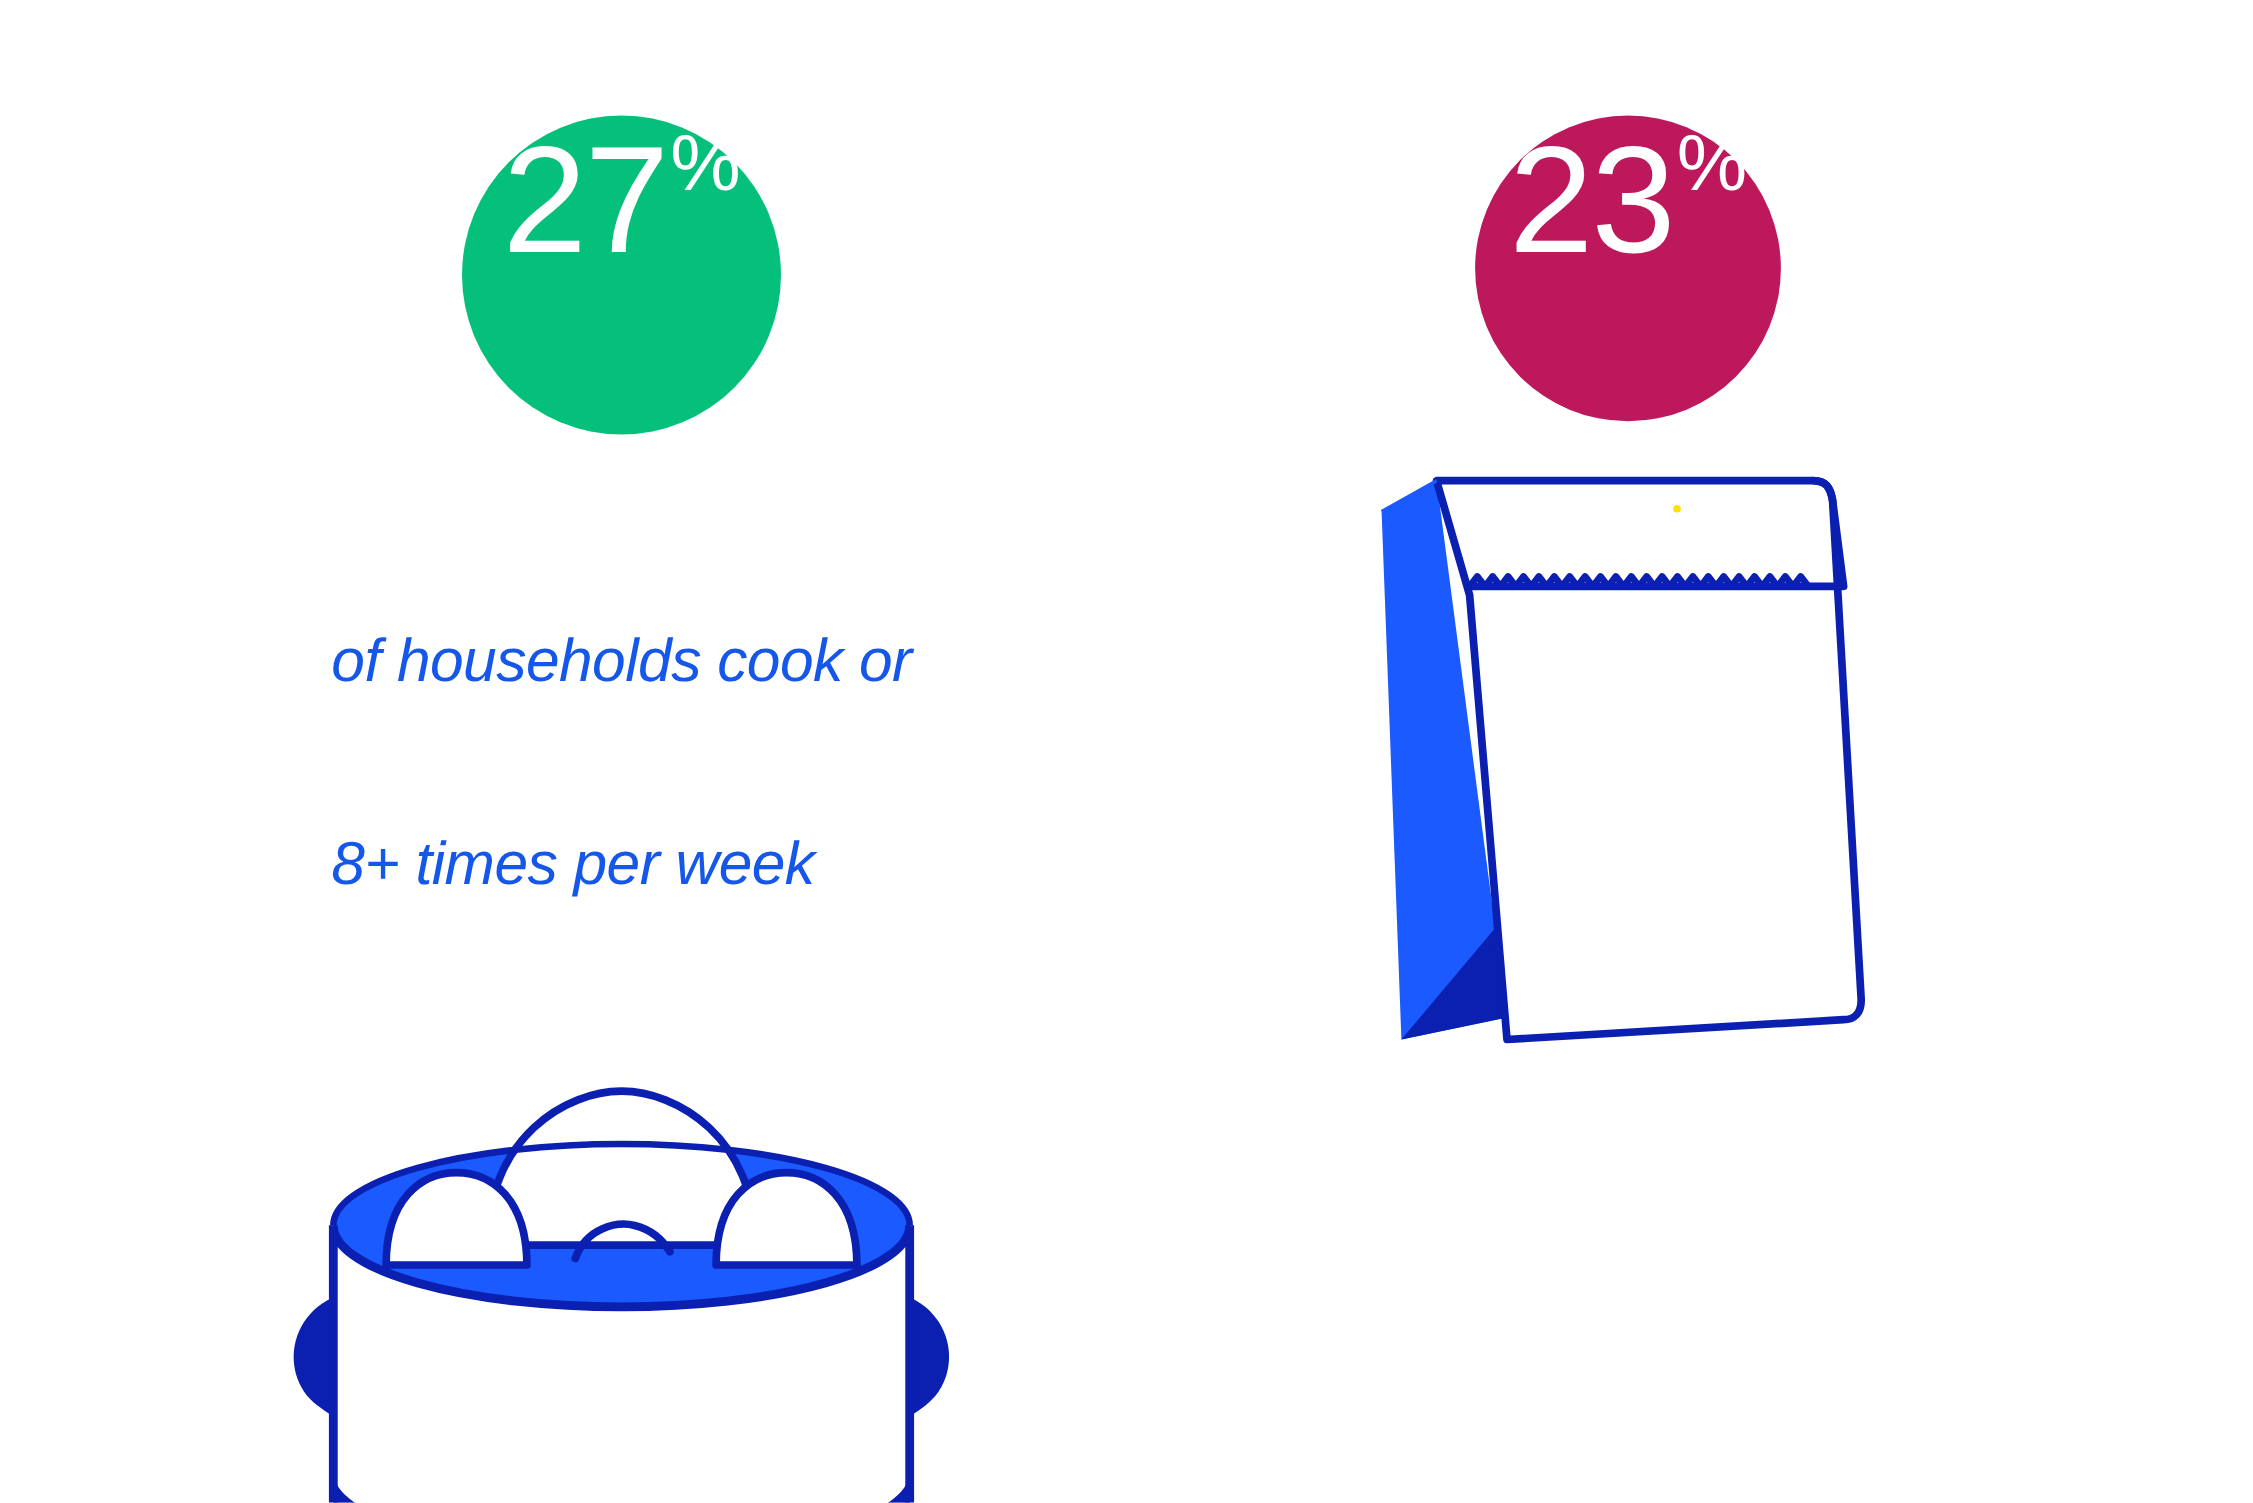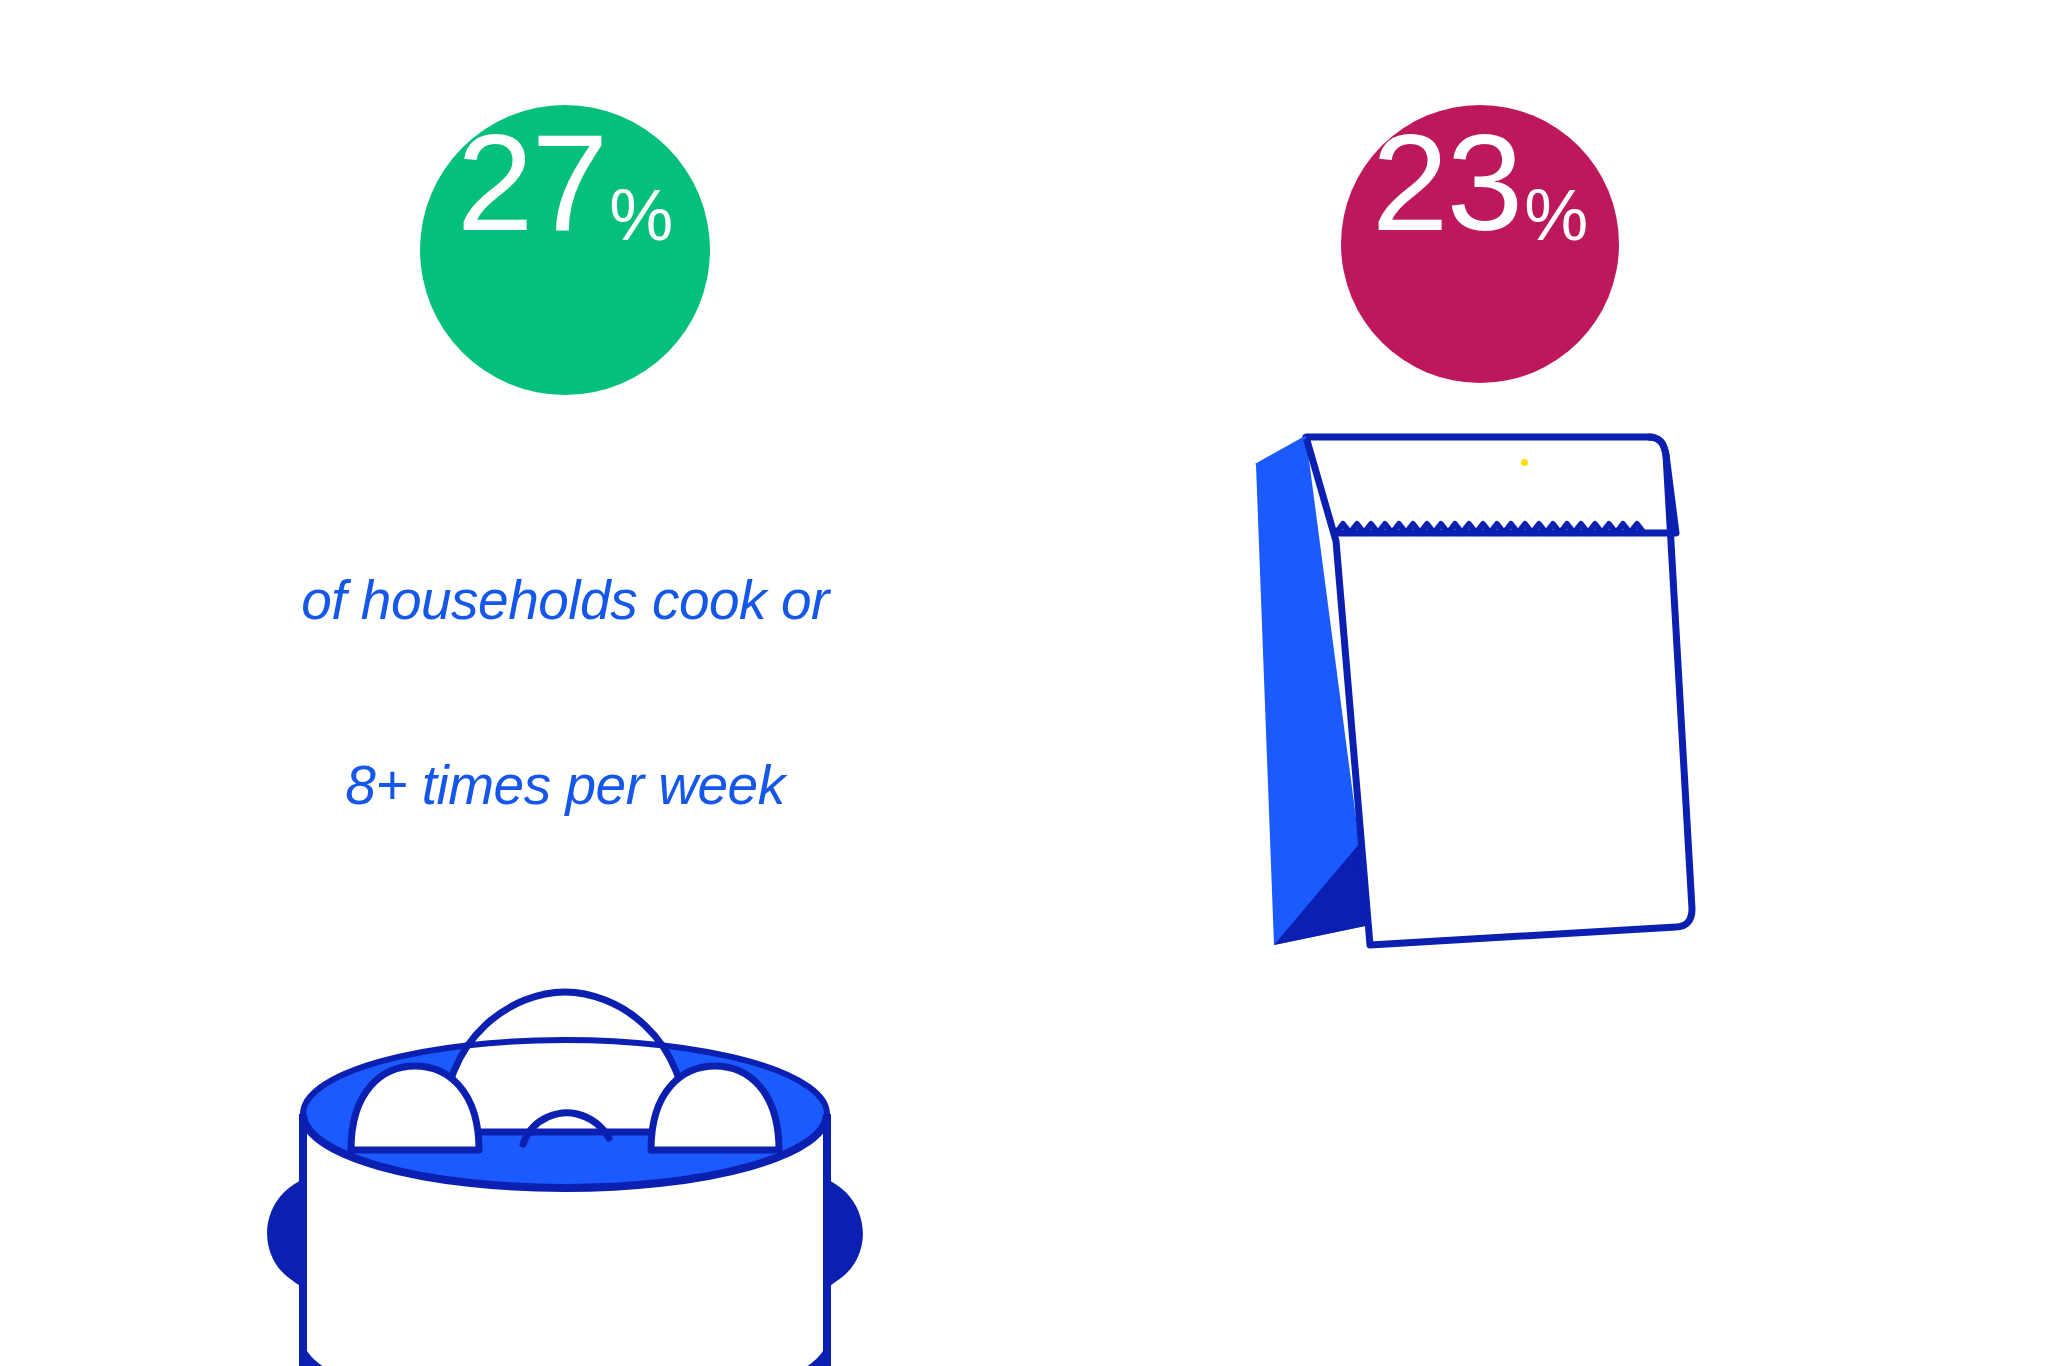--- a/index.html
+++ b/index.html
@@ -61,21 +61,21 @@
     height: 290px;
     background: #05c07a;
   }
   .bubble-orange {
     width: 278px;
     height: 278px;
     background: #be185d;
   }
   .bubble-inner {
     display: flex;
-    align-items: flex-end;
+    align-items: flex-start;
     justify-content: center;
     transform: translateY(8px);
   }
   .pct-number {
     font-size: 138px;
     font-weight: 400;
     letter-spacing: -2px;
     font-family: "Liberation Sans", sans-serif;
   }
   .pct-sign {
@@ -86,21 +86,20 @@
   }
 
   
   .caption {
     margin-top: 52px;
     color: #1557e8;
     font-style: italic;
     font-weight: 400;
     font-size: 55px;
     line-height: 1.12;
-    text-align: center;
     font-family: "Liberation Sans", sans-serif;
     white-space: pre;
     letter-spacing: -0.5px;
   }
   .caption-line { display: block; }
 
   
   .illus {
     margin-top: 46px;
   }

